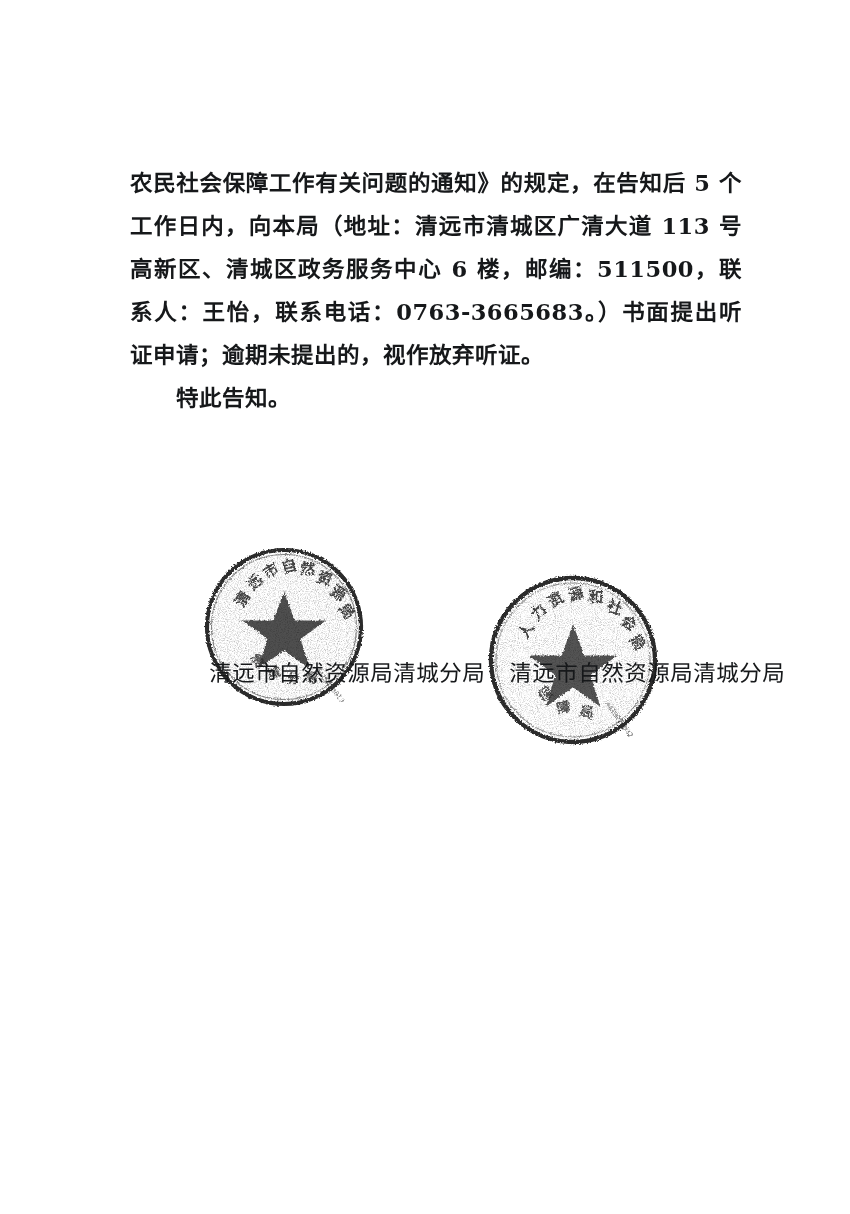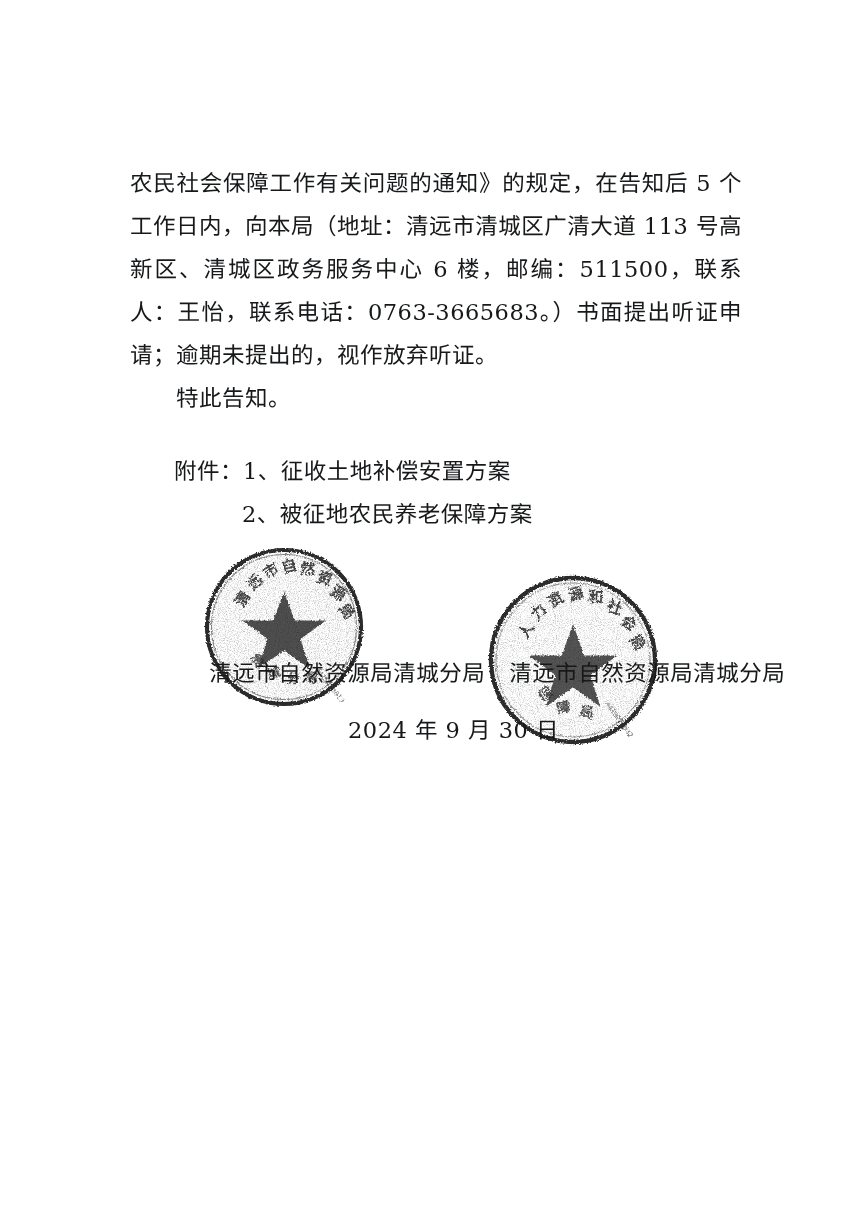--- a/index.html
+++ b/index.html
@@ -25,21 +25,21 @@
     top: 162px;
     width: 612px;
   }
   .para {
     margin: 0;
     color: #16181a;
     font-size: 22.5px;
     line-height: 43px;
     letter-spacing: 0.5px;
     text-align: justify;
-    font-weight: 400;
+    font-weight: 700;
     -webkit-font-smoothing: antialiased;
   }
   .para.cont {
     text-indent: 0;
   }
   .para.indent {
     text-indent: 46px;
   }
   
   #attachments {
@@ -118,24 +118,20 @@
 </head>
 <body>
 
 <div id="page">
 
   <div id="doc-body">
     <p class="para cont">农民社会保障工作有关问题的通知》的规定，在告知后 5 个工作日内，向本局（地址：清远市清城区广清大道 113 号高新区、清城区政务服务中心 6 楼，邮编：511500，联系人：王怡，联系电话：0763-3665683。）书面提出听证申请；逾期未提出的，视作放弃听证。</p>
     <p class="para indent">特此告知。</p>
   </div>
 
-  <div id="attachments">
-    <div class="attach-line first">附件：1、征收土地补偿安置方案</div>
-    <div class="attach-line second">2、被征地农民养老保障方案</div>
-  </div>
 
   <div id="signature-area">
 
     <div class="seal" id="seal-left">
       <svg width="162" height="162" viewBox="0 0 162 162" aria-hidden="true">
         <defs>
           <filter id="rough1" x="-20%" y="-20%" width="140%" height="140%">
             <feTurbulence type="fractalNoise" baseFrequency="0.55" numOctaves="4" seed="7" result="n"></feTurbulence>
             <feDisplacementMap in="SourceGraphic" in2="n" scale="3.4" xChannelSelector="R" yChannelSelector="G"></feDisplacementMap>
           </filter>
@@ -227,16 +223,15 @@
 
     <div class="sig-row">
       <div class="sig-block left">
         <span>清远市自然资源局清城分局</span>
       </div>
       <div class="sig-block right">
         <span>清远市自然资源局清城分局</span>
       </div>
     </div>
 
-    <div id="date-line">2024 年 9 月 30 日</div>
   </div>
 
 </div>
 
 </body></html>

